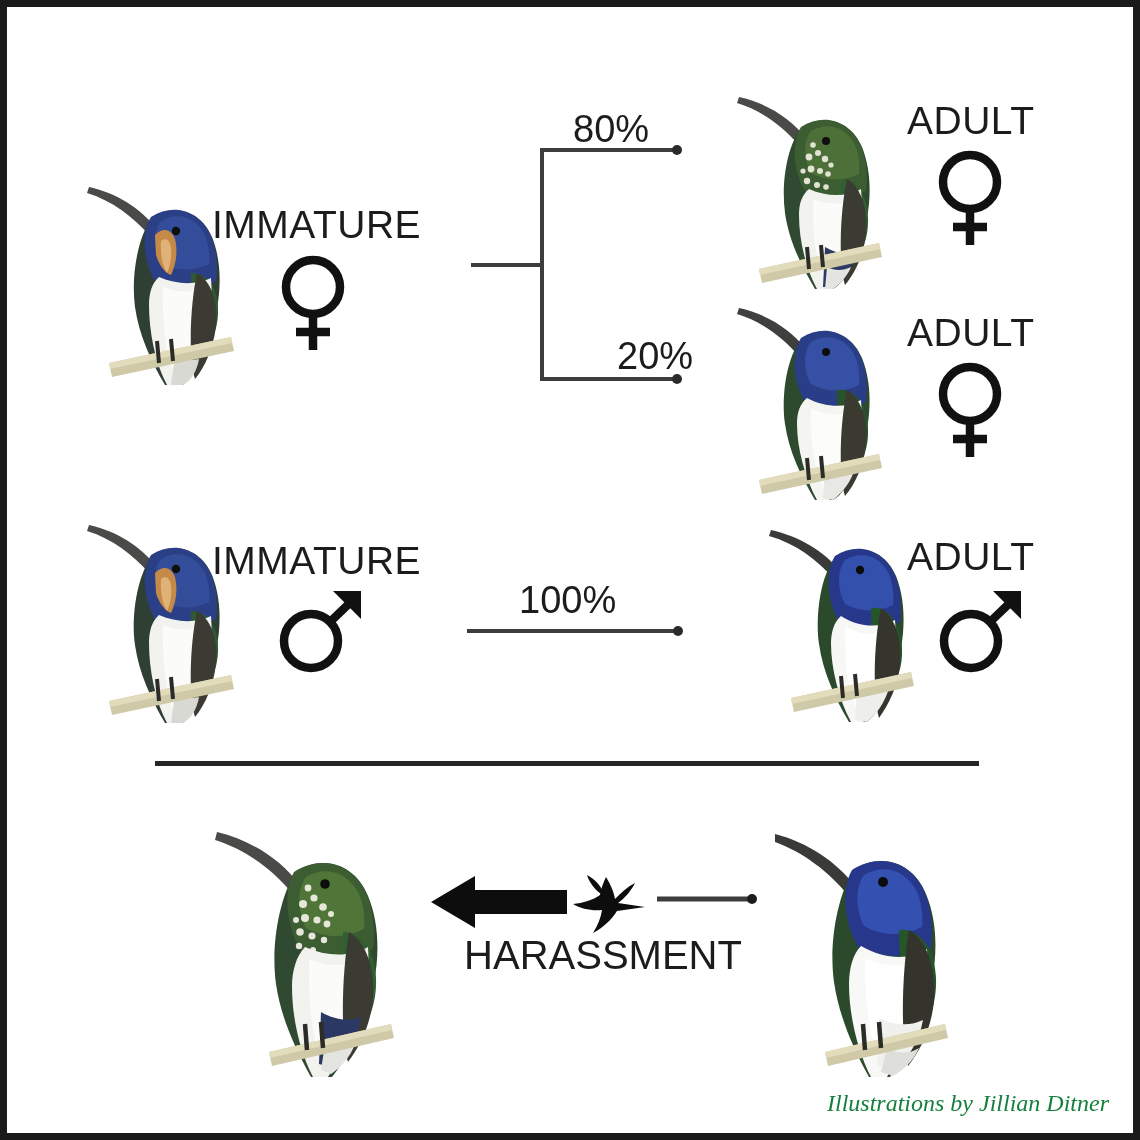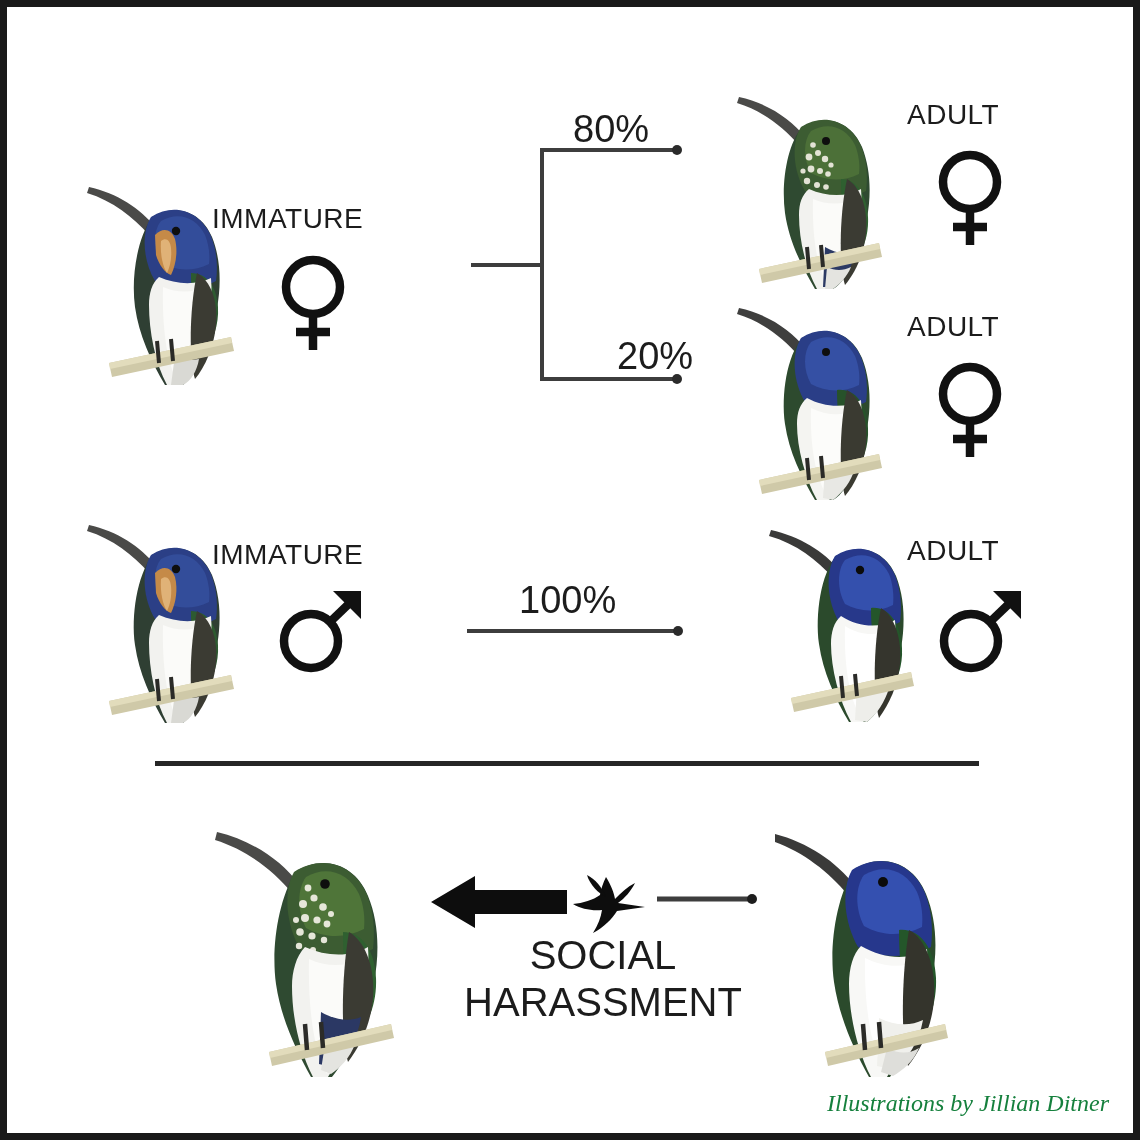--- a/index.html
+++ b/index.html
@@ -16,21 +16,21 @@
     height: 1140px;
     background: #ffffff;
     border: 7px solid #1a1a1a;
     box-sizing: border-box;
     overflow: hidden;
   }
   .abs { position: absolute; }
 
   
   .stage-label {
-    font-size: 28px;
+    font-size: 39px;
     letter-spacing: 0.5px;
     color: #1c1c1c;
     font-family: "Liberation Sans", sans-serif;
     white-space: nowrap;
     line-height: 1;
   }
   .pct-label {
     font-size: 38px;
     color: #1c1c1c;
     font-family: "Liberation Sans", sans-serif;
@@ -384,21 +384,20 @@
   </div>
 
   <div class="abs" style="left:648px; top:885px;">
     <svg viewBox="0 0 106 14" width="106" height="14">
       <line x1="2" y1="7" x2="94" y2="7" stroke="#3d3d3d" stroke-width="5"></line>
       <circle cx="97" cy="7" r="5" fill="#1d1d1d"></circle>
     </svg>
   </div>
 
   <div class="abs harass-label" style="left:436px; top:925px; width:320px;">
-    <div>SOCIAL</div>
     <div>HARASSMENT</div>
   </div>
 
   <div class="abs bird" style="left:768px; top:805px; width:180px; height:265px;">
     <svg viewBox="0 0 180 265" width="180" height="265">
       <path d="M0 22 C32 30 62 50 80 74 L73 83 C54 60 28 40 0 30 Z" fill="#3a3a39"></path>
       <path d="M78 58 C106 40 138 50 151 82 C166 118 162 164 147 203
                C137 232 125 250 115 265 L94 265
                C78 236 64 204 59 170 C54 134 61 88 78 58 Z" fill="#2b4a2c"></path>
       <path d="M77 58 C105 40 137 50 150 81 C157 99 158 118 156 135

